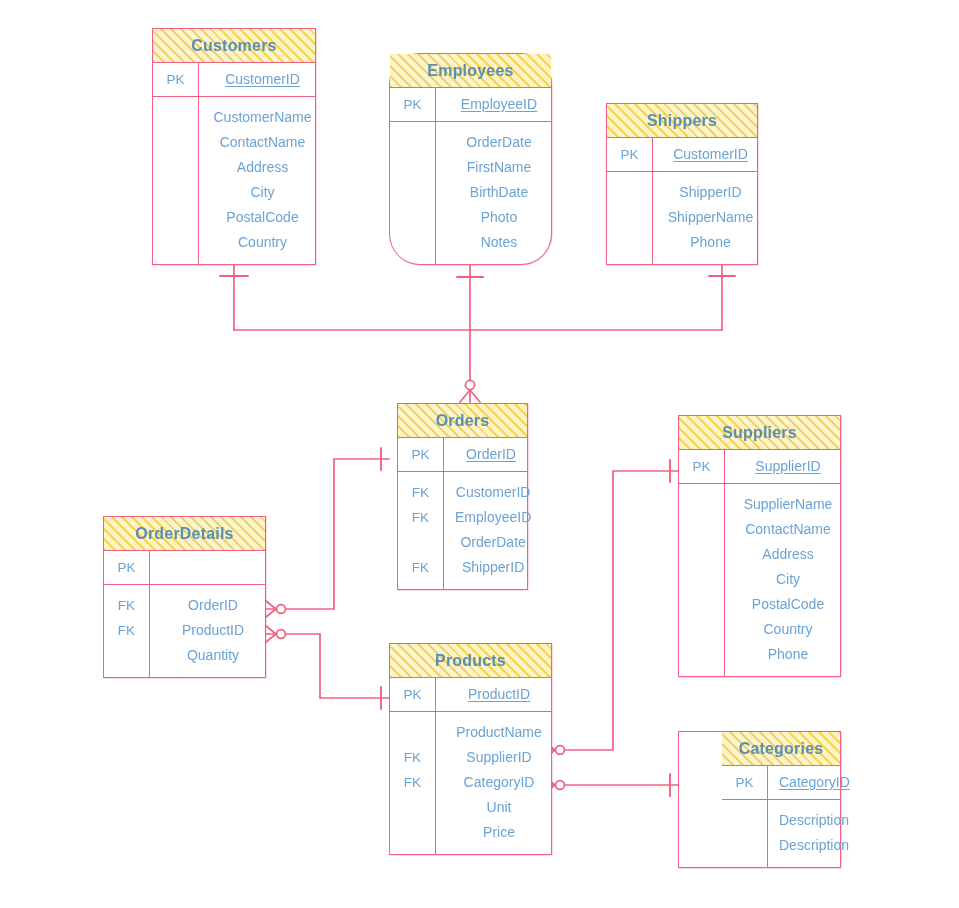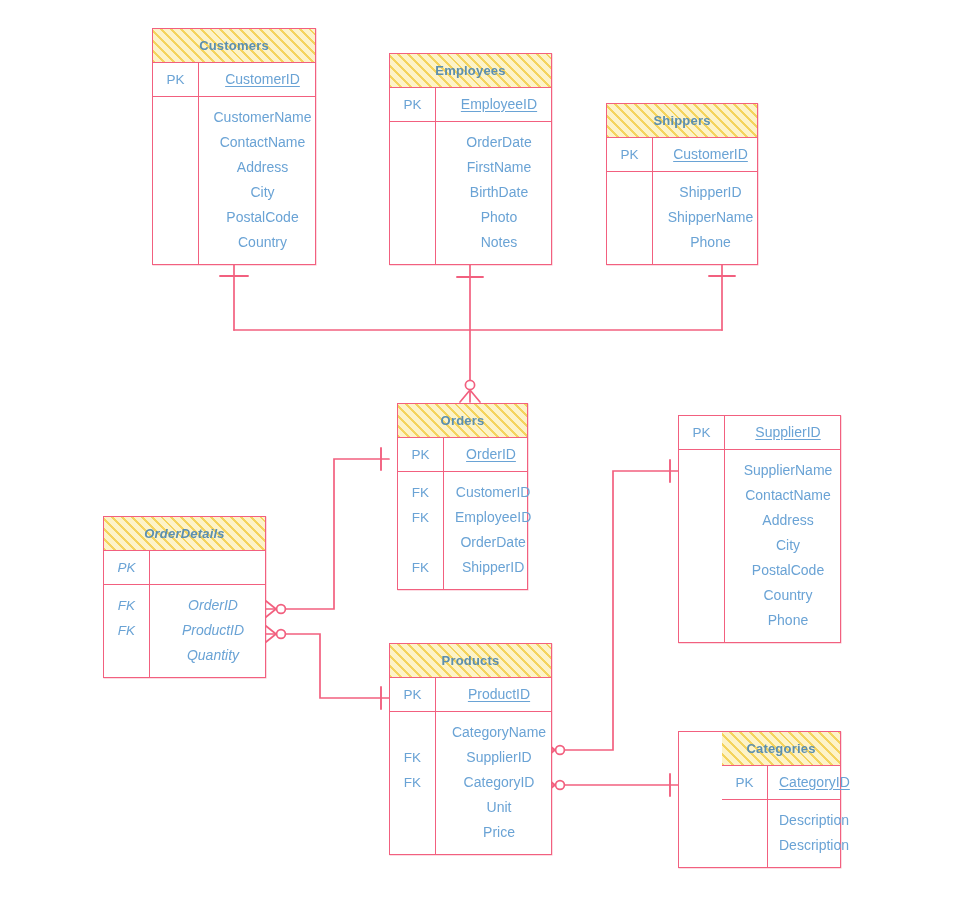--- a/index.html
+++ b/index.html
@@ -15,21 +15,21 @@
           background:#ffffff;box-sizing:border-box;
           box-shadow:0.5px 0.5px 0 rgba(242,96,127,.45);}
 
   .ent-header{height:34px;box-sizing:border-box;
               border-bottom:1.6px solid #f2607f;
               display:flex;align-items:center;justify-content:center;
               background-color:#fdf3c8;
               background-image:repeating-linear-gradient(45deg,
                  rgba(243,206,74,.85) 0px, rgba(243,206,74,.85) 2px,
                  rgba(253,243,200,0) 2px, rgba(253,243,200,0) 7px);}
-  .ent-title{font-size:13px;font-weight:bold;color:#5b8fb0;
+  .ent-title{font-size:16px;font-weight:bold;color:#5b8fb0;
              letter-spacing:.2px;}
   .key-col{width:46px;flex:0 0 46px;box-sizing:border-box;
            border-right:1.6px solid #f2607f;
            display:flex;flex-direction:column;}
   .field-col{flex:1 1 auto;display:flex;flex-direction:column;
              box-sizing:border-box;}
 
   .cell{height:25px;line-height:25px;font-size:14px;color:#6aa3d5;
         white-space:nowrap;box-sizing:border-box;}
   .key-col .cell{text-align:center;font-size:13.5px;color:#6aa3d5;}
@@ -142,21 +142,21 @@
         <div class="cell">ContactName</div>
         <div class="cell">Address</div>
         <div class="cell">City</div>
         <div class="cell">PostalCode</div>
         <div class="cell">Country</div>
         <div class="pad-bot"></div>
       </div>
     </div>
   </div>
 
-  <div class="entity" style="left:389px;top:53px;width:163px;">
+  <div class="entity" style="left:389px;top:53px;width:163px;border-radius:31px;">
     <div class="ent-header">
       <span class="ent-title">Employees</span>
     </div>
     <div class="pk-block">
       <div class="key-col">
         <div class="cell">PK</div>
       </div>
       <div class="field-col">
         <div class="cell pk-name">EmployeeID</div>
       </div>
@@ -238,21 +238,21 @@
         <div class="pad-top"></div>
         <div class="cell">CustomerID</div>
         <div class="cell">EmployeeID</div>
         <div class="cell">OrderDate</div>
         <div class="cell">ShipperID</div>
         <div class="pad-bot"></div>
       </div>
     </div>
   </div>
 
-  <div class="entity" style="left:103px;top:516px;width:163px;font-style:italic;">
+  <div class="entity" style="left:103px;top:516px;width:163px;">
     <div class="ent-header">
       <span class="ent-title">OrderDetails</span>
     </div>
     <div class="pk-block">
       <div class="key-col">
         <div class="cell">PK</div>
       </div>
     </div>
     <div class="body-block">
       <div class="key-col">
@@ -289,31 +289,34 @@
         <div class="pad-top"></div>
         <div class="cell"></div>
         <div class="cell">FK</div>
         <div class="cell">FK</div>
         <div class="cell"></div>
         <div class="cell"></div>
         <div class="pad-bot"></div>
       </div>
       <div class="field-col">
         <div class="pad-top"></div>
-        <div class="cell">CategoryName</div>
+        <div class="cell">ProductName</div>
         <div class="cell">SupplierID</div>
         <div class="cell">CategoryID</div>
         <div class="cell">Unit</div>
         <div class="cell">Price</div>
         <div class="pad-bot"></div>
       </div>
     </div>
   </div>
 
   <div class="entity" style="left:678px;top:415px;width:163px;">
+    <div class="ent-header">
+      <span class="ent-title">Suppliers</span>
+    </div>
     <div class="pk-block">
       <div class="key-col">
         <div class="cell">PK</div>
       </div>
       <div class="field-col">
         <div class="cell pk-name">SupplierID</div>
       </div>
     </div>
     <div class="body-block">
       <div class="key-col">

